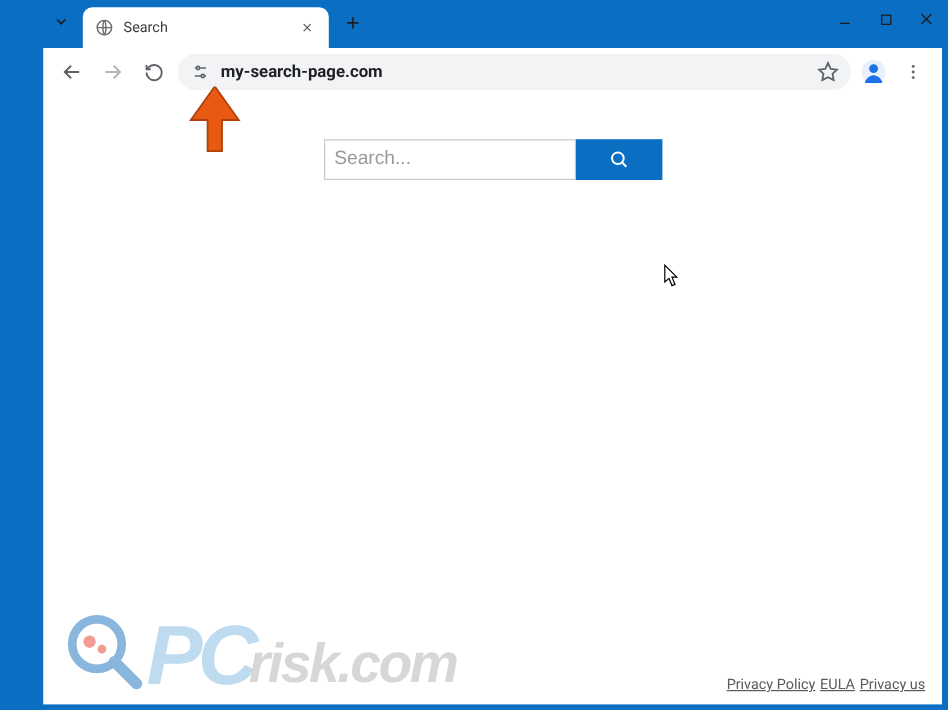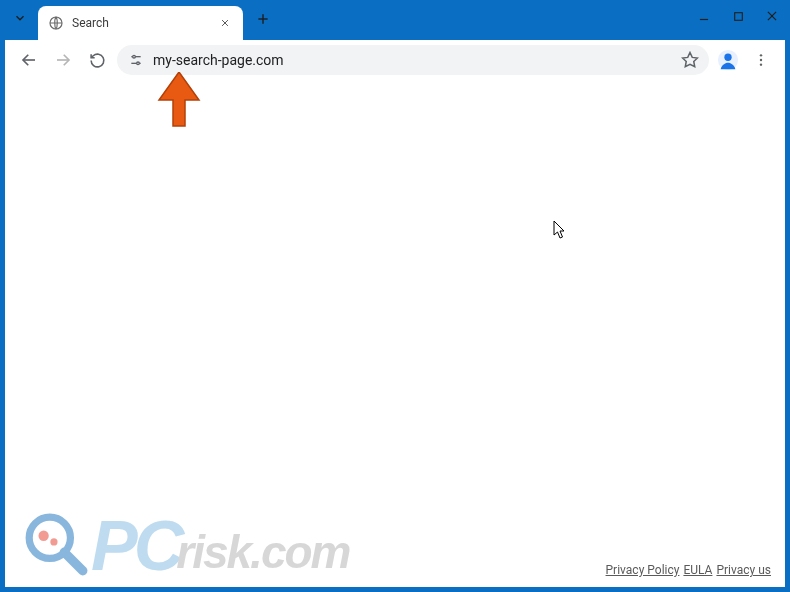--- a/index.html
+++ b/index.html
@@ -3,20 +3,21 @@
 <meta charset="utf-8">
 <style>
 * { margin: 0; padding: 0; box-sizing: border-box; }
 body { width: 790px; height: 592px; font-family: "Segoe UI", Roboto, Arial, sans-serif; overflow: hidden; position: relative; }
 
 
 .window {
   width: 790px; height: 592px;
   background: #0a6fc2;
   position: relative;
+  padding-left: 31px;
 }
 
 
 .titlebar {
   height: 40px;
   display: flex;
   align-items: flex-end;
   padding: 0 10px 0 8px;
   position: relative;
   background: #0a6fc2;
@@ -80,20 +81,21 @@
 
 .toolbar {
   background: #fff;
   height: 40px;
   margin: 0 5px;
   display: flex;
   align-items: center;
   gap: 6px;
   padding: 0 10px;
   position: relative;
+  font-weight: bold;
 }
 .toolbar .nav-btn {
   width: 28px; height: 28px;
   display: flex; align-items: center; justify-content: center;
   color: #5f6368;
   border-radius: 50%;
 }
 .toolbar .nav-btn.disabled { color: #b5b5b5; }
 
 .addrbar {
@@ -335,20 +337,29 @@
       <svg width="16" height="16" viewBox="0 0 24 24" fill="currentColor">
           <circle cx="12" cy="5" r="1.8"></circle>
           <circle cx="12" cy="12" r="1.8"></circle>
           <circle cx="12" cy="19" r="1.8"></circle>
         </svg>
     </div>
   </div>
 
   <div class="content">
 
+    <div class="search-form">
+      <input class="search-input" type="text" placeholder="Search..." style="">
+      <button class="search-btn">
+        <svg width="18" height="18" viewBox="0 0 24 24" fill="none" stroke="currentColor" stroke-width="2.2">
+          <circle cx="10.5" cy="10.5" r="6.5"></circle>
+          <line x1="20" y1="20" x2="15.2" y2="15.2"></line>
+        </svg>
+      </button>
+    </div>
 
     <div class="footer-links">
       <a href="#">Privacy Policy</a>
       <a href="#">EULA</a>
       <a href="#">Privacy us</a>
     </div>
 
     <div class="watermark">
       <span class="mag">
         <svg width="66" height="66" viewBox="0 0 64 64">

